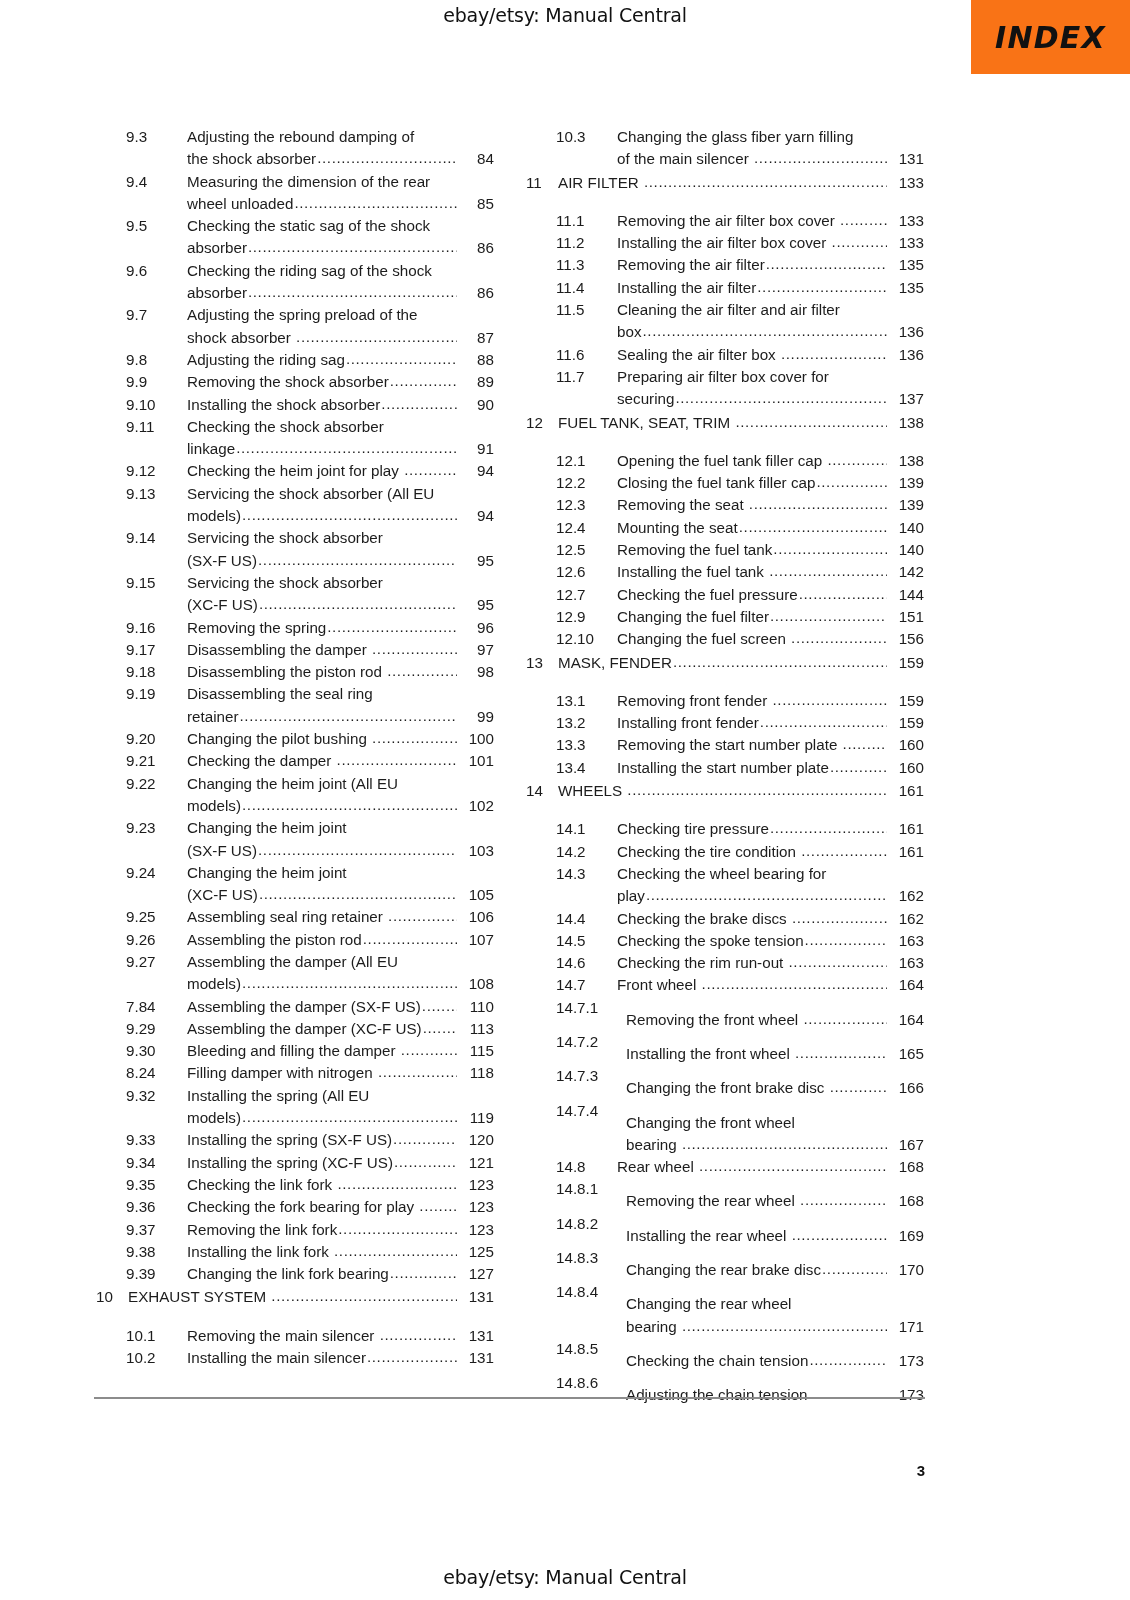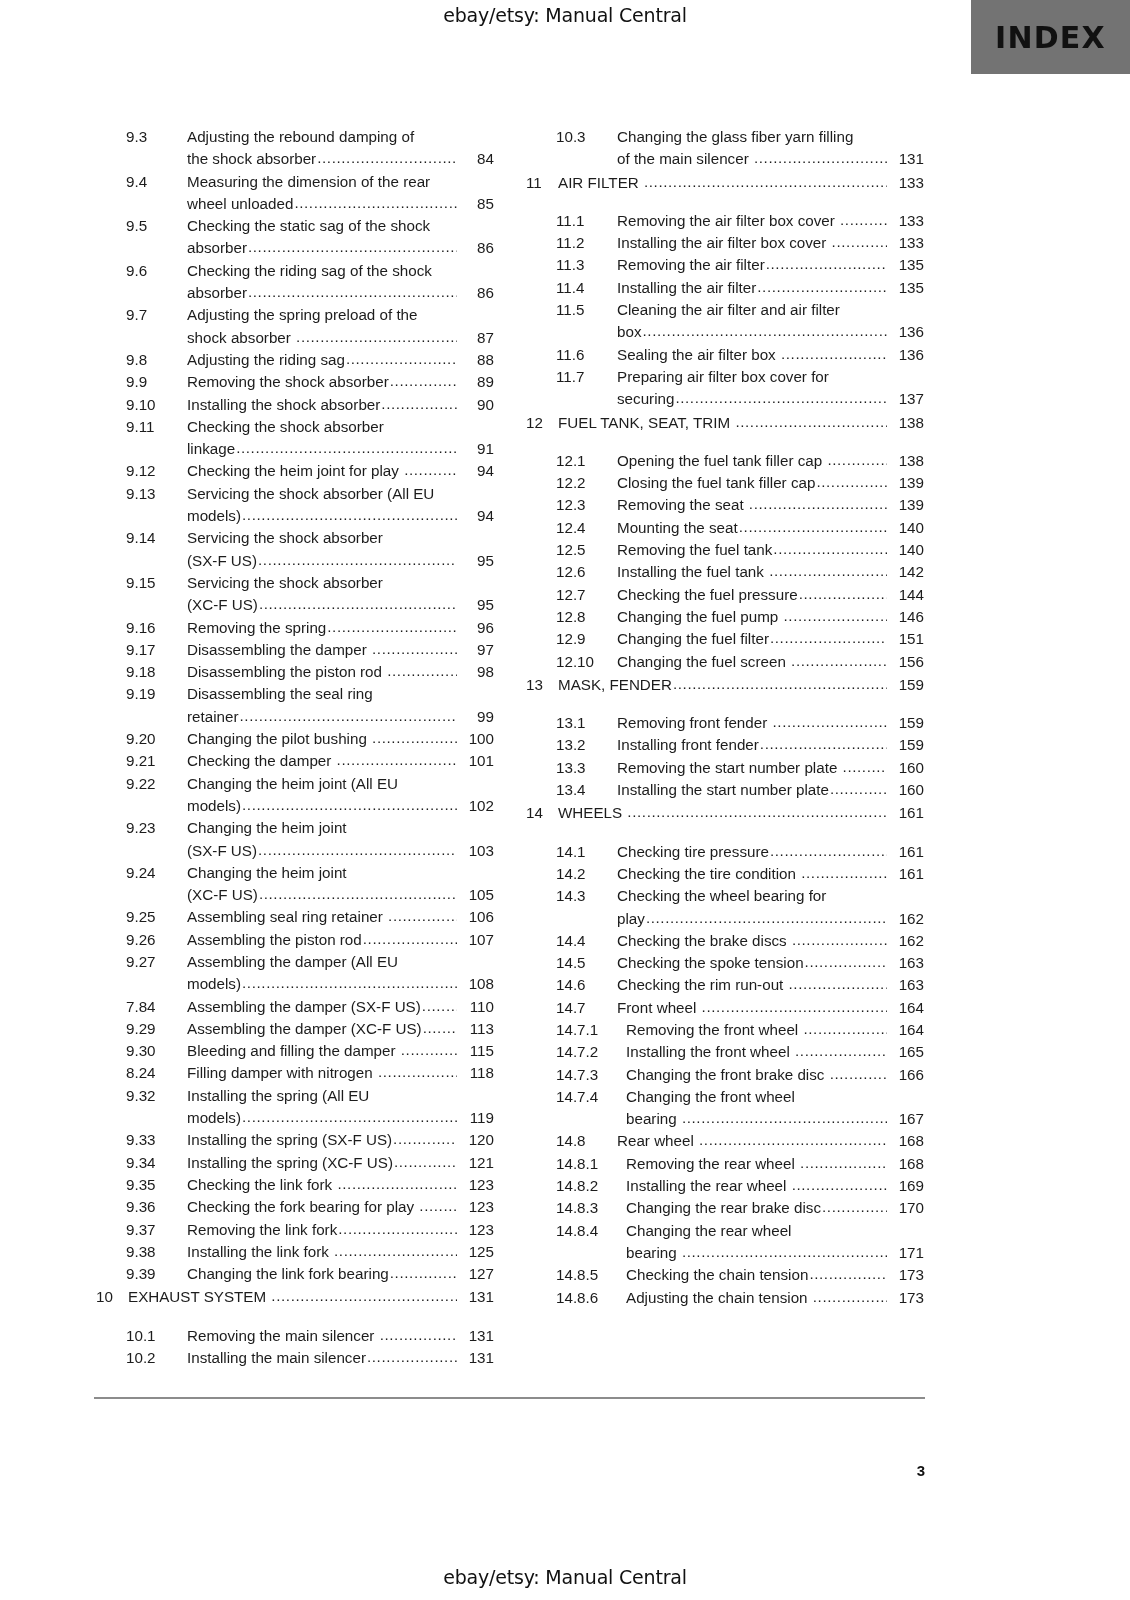--- a/index.html
+++ b/index.html
@@ -40,24 +40,25 @@
     color: #111;
   }
 
   
   .index-tab {
     position: absolute;
     top: 0;
     left: 971px;
     width: 159px;
     height: 74px;
-    background: #737373;
+    background: #f97316;
     display: flex;
     align-items: center;
     justify-content: center;
+    font-style: italic;
   }
   .index-tab-label {
     font-size: 30px;
     font-weight: bold;
     letter-spacing: 1.2px;
     color: #111;
     font-family: "DejaVu Sans", sans-serif;
   }
 
   
@@ -99,21 +100,21 @@
   }
   .chapter .num  { width: 32px; margin-left: 2px; }
   .chapter .body { padding-left: 0px; }
 
   
   .section .num  { width: 61px; margin-left: 32px; }
   .section .body { padding-left: 0px; }
 
   
   .subsection .num  { width: 61px; margin-left: 32px; }
-  .subsection .body { padding-left: 9px; }
+  .subsection .body { padding-left: 9px; margin-top: 12px; }
 
   
   .titleline {
     display: block;
   }
   .lastline {
     display: flex;
     align-items: baseline;
     width: 100%;
   }
@@ -756,30 +757,20 @@
         <span class="num">12.7</span>
         <span class="body">
           <span class="lastline">
             <span class="txt">Checking the fuel pressure</span>
             <span class="leader"></span>
             <span class="pgslot">144</span>
           </span>
         </span>
       </div>
       <div class="entry section">
-        <span class="num">12.8</span>
-        <span class="body">
-          <span class="lastline">
-            <span class="txt">Changing the fuel pump </span>
-            <span class="leader"></span>
-            <span class="pgslot">146</span>
-          </span>
-        </span>
-      </div>
-      <div class="entry section">
         <span class="num">12.9</span>
         <span class="body">
           <span class="lastline">
             <span class="txt">Changing the fuel filter</span>
             <span class="leader"></span>
             <span class="pgslot">151</span>
           </span>
         </span>
       </div>
       <div class="entry section">

